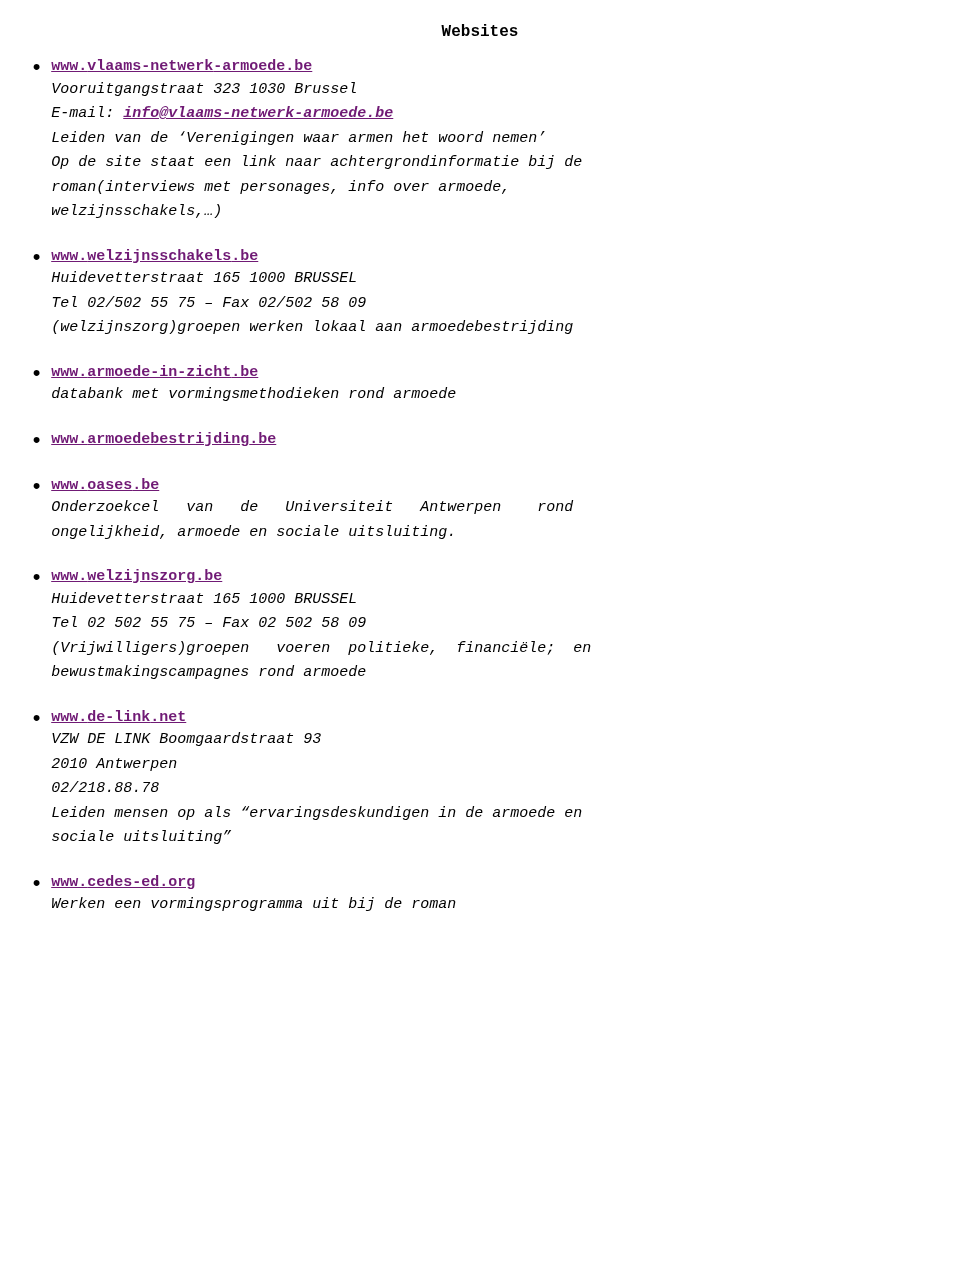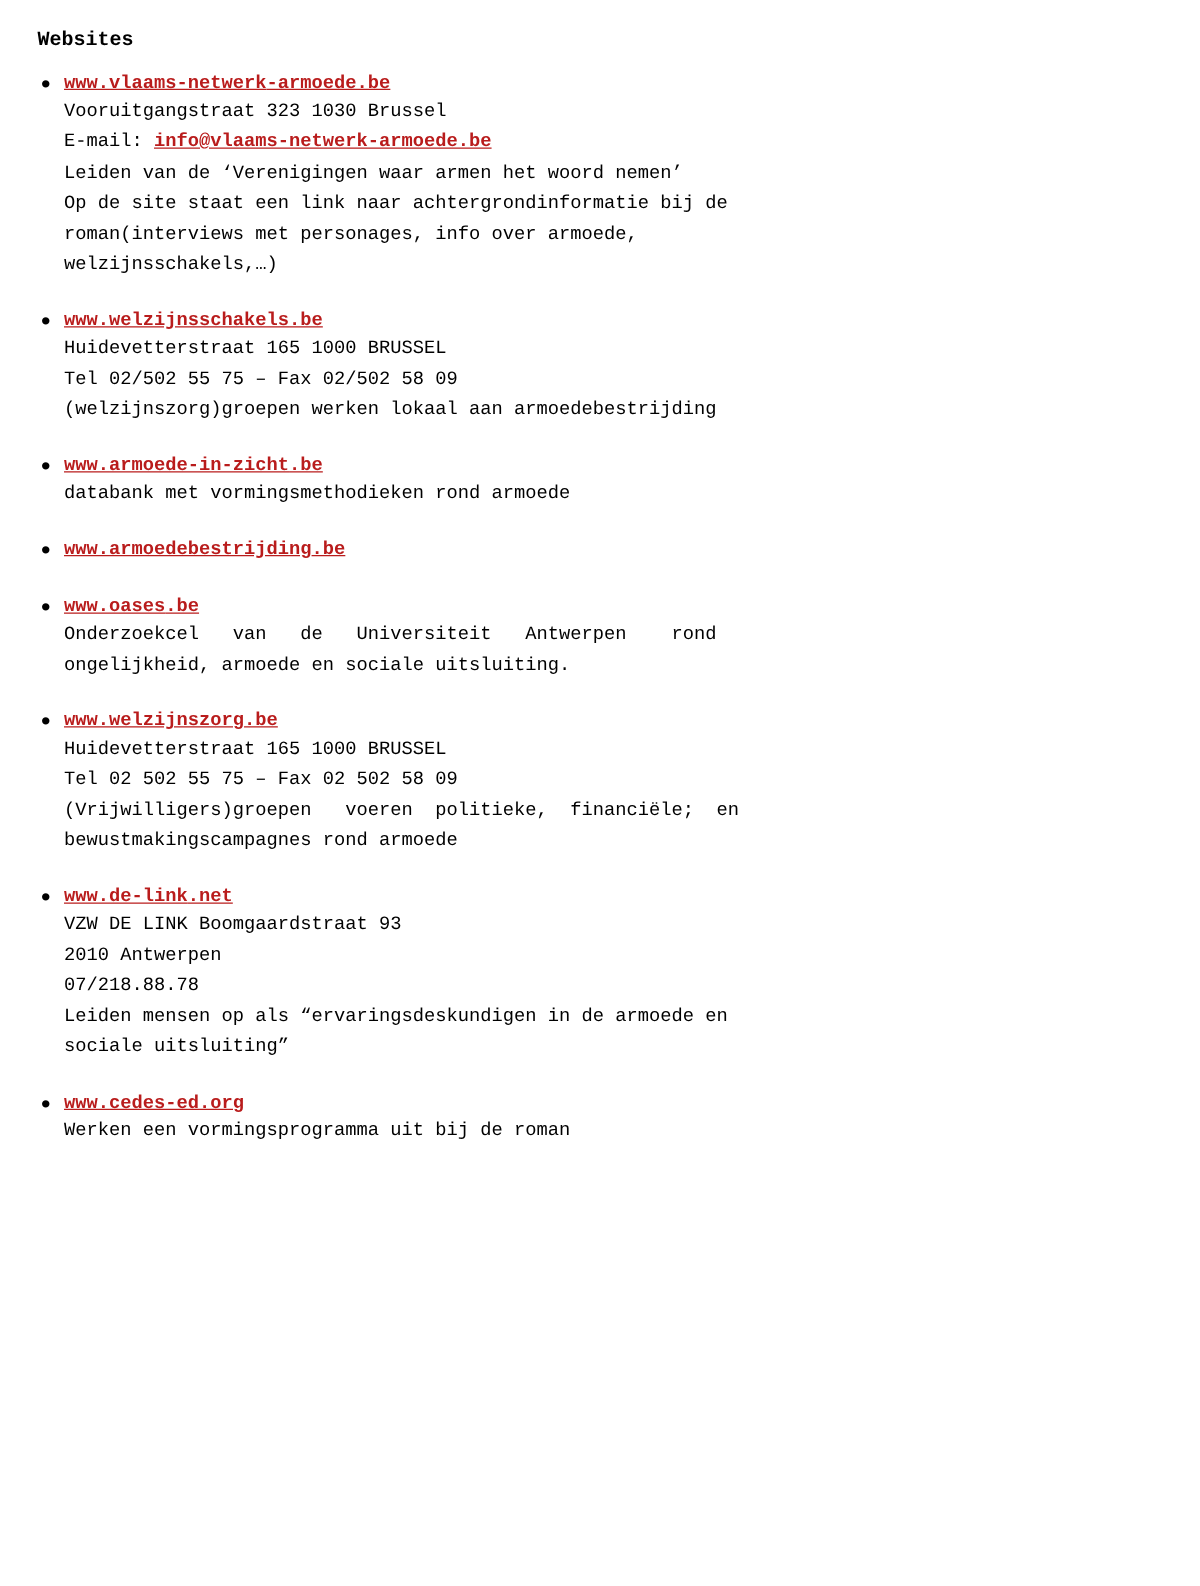--- a/index.html
+++ b/index.html
@@ -8,29 +8,31 @@
       font-family: 'Courier New', Courier, monospace;
       font-size: 15px;
       color: #000;
       padding: 20px 30px;
       line-height: 1.5;
     }
     h1 {
       font-size: 16px;
       font-weight: bold;
       margin-bottom: 12px;
+      text-align: center;
     }
     .link {
-      color: #b91c1c;
+      color: #701a75;
       text-decoration: underline;
       font-weight: bold;
       font-family: 'Courier New', Courier, monospace;
     }
     p {
       margin-bottom: 2px;
+      font-style: italic;
     }
     .entry {
       margin-bottom: 20px;
     }
     .bullet-row {
       display: flex;
       align-items: flex-start;
     }
     .bullet-dot {
       font-size: 22px;
@@ -130,21 +132,21 @@
   </div>
 
   <div class="entry">
     <div class="bullet-row">
       <span class="bullet-dot">•</span>
       <div class="entry-body">
         <a class="link" href="#">www.<strong>de-link</strong>.net</a>
         <div>
           <p>VZW DE LINK Boomgaardstraat 93</p>
           <p>2010 Antwerpen</p>
-          <p>07/218.88.78</p>
+          <p>02/218.88.78</p>
           <p>Leiden mensen op als “ervaringsdeskundigen in de armoede en</p>
           <p>sociale uitsluiting”</p>
         </div>
       </div>
     </div>
   </div>
 
   <div class="entry">
     <div class="bullet-row">
       <span class="bullet-dot">•</span>

